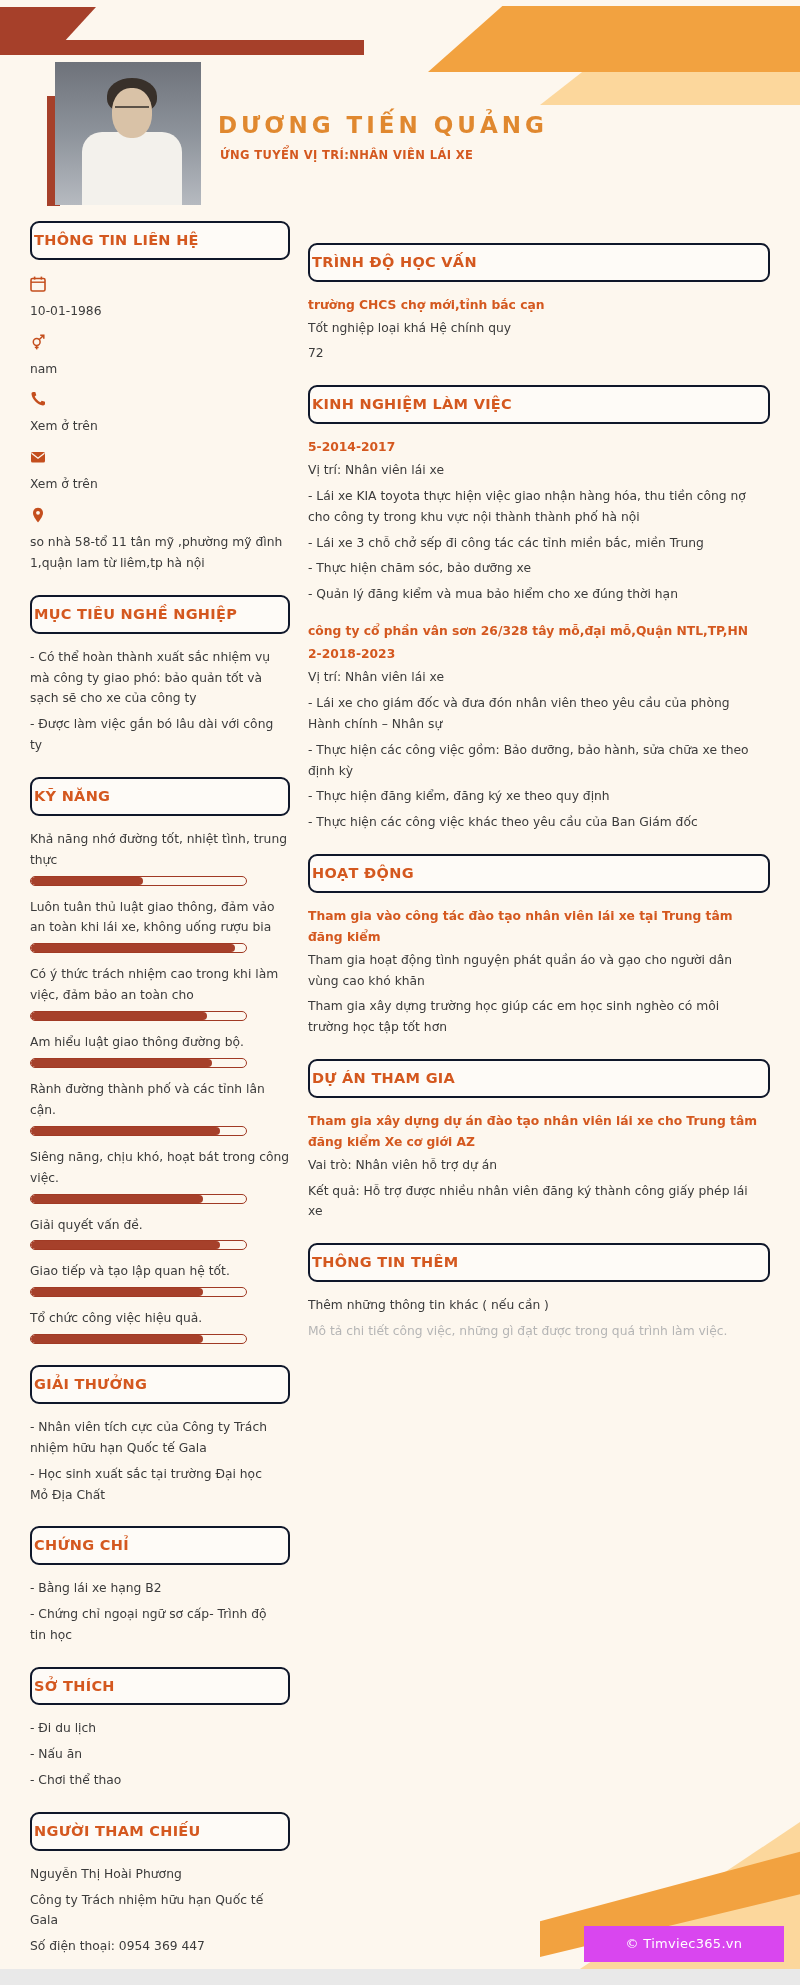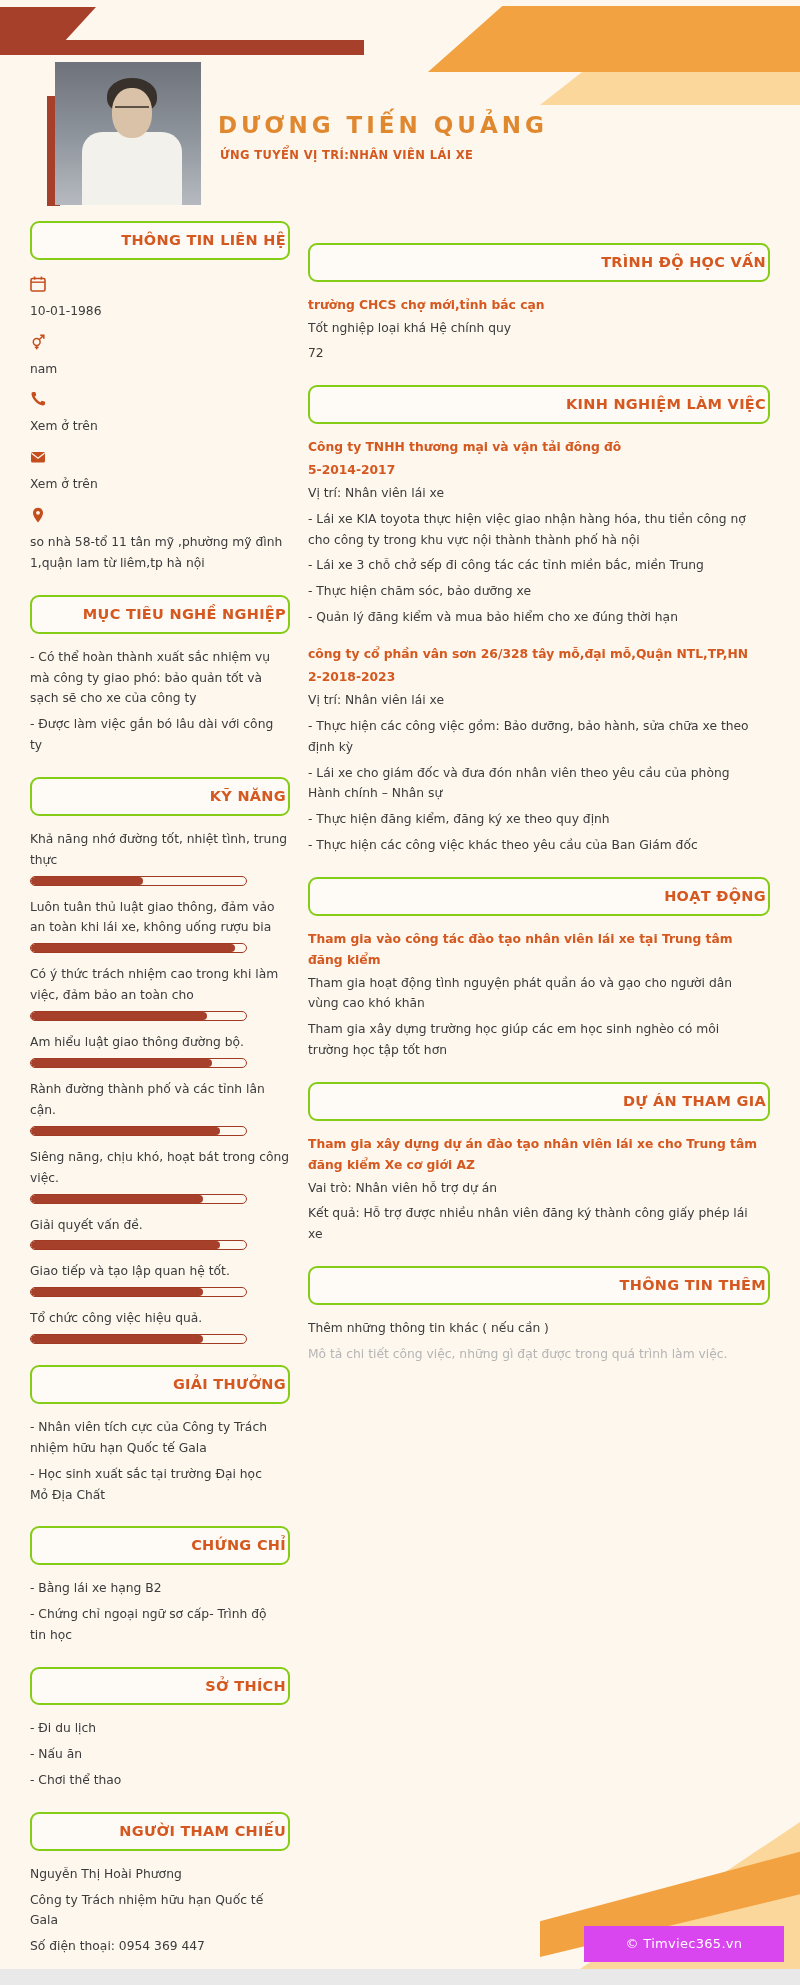--- a/index.html
+++ b/index.html
@@ -22,21 +22,21 @@
   .photo .face{position:absolute;left:57px;top:26px;width:40px;height:50px;background:#d9c2a7;border-radius:46%;}
   .photo .glasses{position:absolute;left:60px;top:44px;width:34px;height:7px;border-top:2px solid #5c5248;}
   .photo .shirt{position:absolute;left:27px;top:70px;width:100px;height:78px;background:#f3f1ec;border-radius:20px 20px 0 0;}
   .name{position:absolute;left:218px;top:106px;font-size:23px;font-weight:bold;color:#e0882f;letter-spacing:4px;white-space:nowrap;}
   .sub{position:absolute;left:220px;top:146px;font-size:11.5px;color:#d4581f;font-weight:bold;letter-spacing:0.4px;}
 
   
   .col-left{position:absolute;left:30px;top:221px;width:260px;}
   .col-right{position:absolute;left:308px;top:243px;width:462px;}
   .sec{margin-bottom:21px;}
-  .sec-h{border:2px solid #84cc16;border-radius:9px;color:#d4581f;font-weight:bold;font-size:14.5px;text-align:right;padding:5px 2px;margin:0 0 13px 0;background:rgba(255,255,255,0.55);letter-spacing:0.3px;}
+  .sec-h{border:2px solid #0f172a;border-radius:9px;color:#d4581f;font-weight:bold;font-size:14.5px;text-align:left;padding:5px 2px;margin:0 0 13px 0;background:rgba(255,255,255,0.55);letter-spacing:0.3px;}
   p{margin:0 8px 5px 0;}
   .hl{color:#d4581f;font-weight:bold;margin-bottom:2px;}
   .gray{color:#b5b5b5;}
 
   
   .c-item{display:flex;align-items:flex-start;gap:9px;margin-bottom:9px;flex-direction:column;}
   .icon{width:16px;height:16px;flex:0 0 16px;margin-top:3px;}
   .icon svg{width:16px;height:16px;display:block;}
 
   
@@ -221,35 +221,34 @@
       <div class="sec-h">TRÌNH ĐỘ HỌC VẤN</div>
       <p class="hl">trường CHCS chợ mới,tỉnh bắc cạn</p>
       <p>Tốt nghiệp loại khá Hệ chính quy</p>
       <p>72</p>
     </section>
 
     <section class="sec">
       <div class="sec-h">KINH NGHIỆM LÀM VIỆC</div>
 
       <div class="job">
-        <p class="hl">Công ty TNHH thương mại và vận tải đông đô</p>
         <p class="hl">5-2014-2017</p>
         <p>Vị trí: Nhân viên lái xe</p>
         <p>- Lái xe KIA toyota thực hiện việc giao nhận hàng hóa, thu tiền công nợ cho công ty trong khu vực nội thành thành phố hà nội</p>
         <p>- Lái xe 3 chỗ chở sếp đi công tác các tỉnh miền bắc, miền Trung</p>
         <p>- Thực hiện chăm sóc, bảo dưỡng xe</p>
         <p>- Quản lý đăng kiểm và mua bảo hiểm cho xe đúng thời hạn</p>
       </div>
 
       <div class="job">
         <p class="hl">công ty cổ phần vân sơn 26/328 tây mỗ,đại mỗ,Quận NTL,TP,HN</p>
         <p class="hl">2-2018-2023</p>
         <p>Vị trí: Nhân viên lái xe</p>
+        <p>- Lái xe cho giám đốc và đưa đón nhân viên theo yêu cầu của phòng Hành chính – Nhân sự</p>
         <p>- Thực hiện các công việc gồm: Bảo dưỡng, bảo hành, sửa chữa xe theo định kỳ</p>
-        <p>- Lái xe cho giám đốc và đưa đón nhân viên theo yêu cầu của phòng Hành chính – Nhân sự</p>
         <p>- Thực hiện đăng kiểm, đăng ký xe theo quy định</p>
         <p>- Thực hiện các công việc khác theo yêu cầu của Ban Giám đốc</p>
       </div>
     </section>
 
     <section class="sec">
       <div class="sec-h">HOẠT ĐỘNG</div>
       <p class="hl">Tham gia vào công tác đào tạo nhân viên lái xe tại Trung tâm đăng kiểm</p>
       <p>Tham gia hoạt động tình nguyện phát quần áo và gạo cho người dân vùng cao khó khăn</p>
       <p>Tham gia xây dựng trường học giúp các em học sinh nghèo có môi trường học tập tốt hơn</p>

